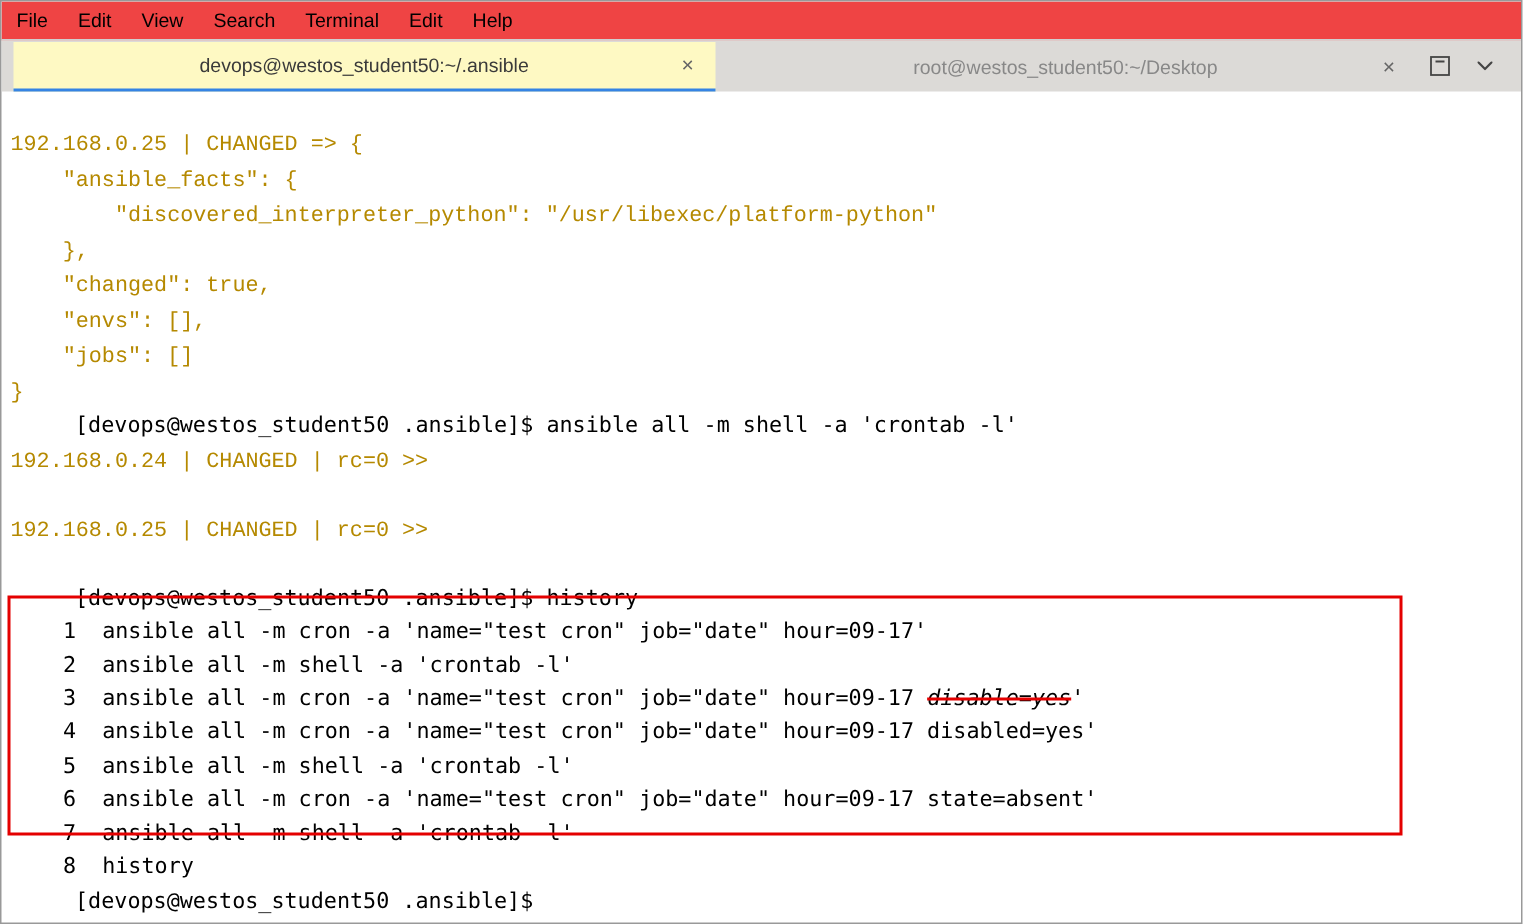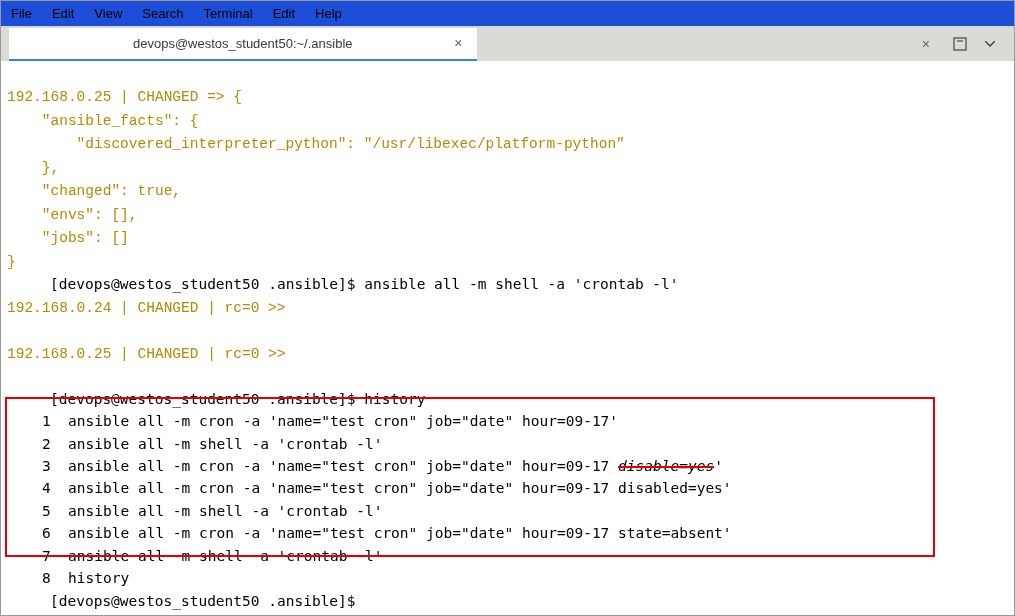--- a/index.html
+++ b/index.html
@@ -1,21 +1,21 @@
 <!DOCTYPE html>
 <html><head>
 <meta charset="utf-8">
 <style>
 * { margin: 0; padding: 0; box-sizing: border-box; }
 body { font-family: sans-serif; width: 1015px; height: 616px; background: #fff; border: 1px solid #999; overflow: hidden; }
-.menubar { background: #1d4ed8; padding: 5px 10px; font-size: 13px; display: flex; gap: 20px; border-bottom: 1px solid #d0d0d0; }
+.menubar { background: #ef4444; padding: 5px 10px; font-size: 13px; display: flex; gap: 20px; border-bottom: 1px solid #d0d0d0; }
 .menu-item { cursor: pointer; }
 .tabbar { background: #dcdad7; display: flex; align-items: center; height: 34px; padding: 0 8px; gap: 0; }
 .tab { padding: 8px 20px; font-size: 13px; color: #3a3a3a; display: flex; align-items: center; gap: 12px; position: relative; flex: 1; justify-content: center; }
-.tab.active { background: #ffffff; border-bottom: 2px solid #3584e4; }
+.tab.active { background: #fef9c3; border-bottom: 2px solid #3584e4; }
 .tab.inactive { color: #888; }
 .tab .close { font-size: 14px; color: #666; cursor: pointer; position: absolute; right: 14px; }
 .tab-actions { display: flex; align-items: center; gap: 14px; padding: 0 8px; }
 .tab-iconbtn { width: 16px; height: 16px; display: flex; align-items: center; justify-content: center; color: #444; cursor: pointer; }
 .terminal { font-family: "DejaVu Sans Mono","Consolas",monospace; font-size: 14.5px; line-height: 1.55; padding: 2px 6px; white-space: pre; color: #000; position: relative; }
 .gold { color: #b58900; font-family: Liberation Mono, monospace; }
 .prompt { color: #000; margin-left: 43px; }
 .redbox { position: absolute; border: 2px solid #e40000; pointer-events: none; }
 .strike { text-decoration: line-through; text-decoration-color: #e40000; text-decoration-thickness: 2px; font-style: italic; }
 </style>
@@ -31,20 +31,21 @@
   <span class="menu-item">Edit</span>
   <span class="menu-item">Help</span>
 </div>
 
 <div class="tabbar">
   <div class="tab active">
     <span>devops@westos_student50:~/.ansible</span>
     <span class="close">×</span>
   </div>
   <div class="tab inactive">
+    <span>root@westos_student50:~/Desktop</span>
     <span class="close">×</span>
   </div>
   <div class="tab-actions">
     <span class="tab-iconbtn">
       <svg width="14" height="14" viewBox="0 0 14 14">
           <rect x="1" y="1" width="12" height="12" fill="none" stroke="#444" stroke-width="1.2"></rect>
           <line x1="4" y1="4" x2="10" y2="4" stroke="#444" stroke-width="1.2"></line>
         </svg>
     </span>
     <span class="tab-iconbtn">

